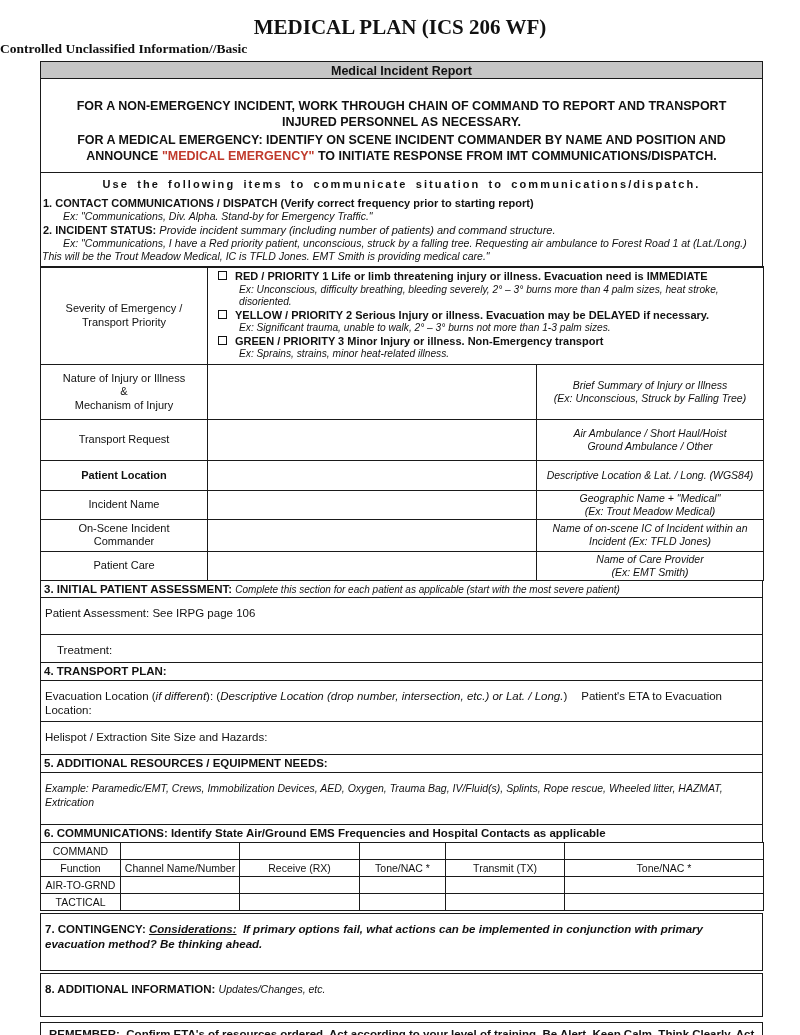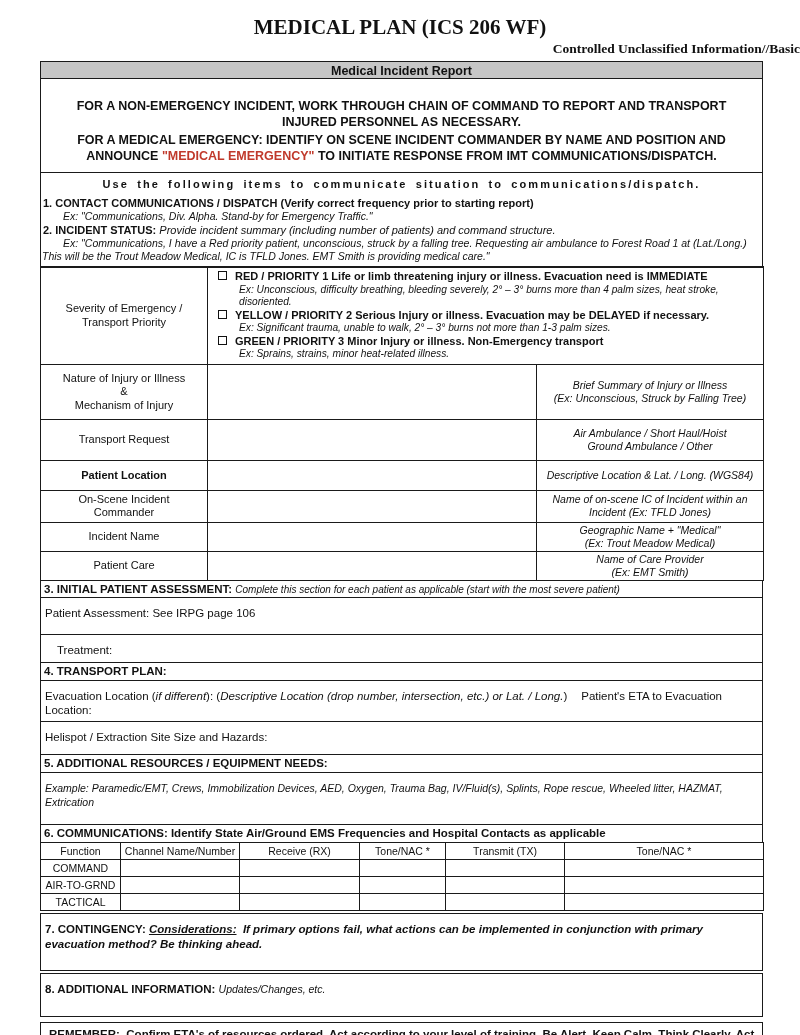--- a/index.html
+++ b/index.html
@@ -7,21 +7,21 @@
     width:800px; height:1035px; overflow:hidden; position:relative;
     font-family:"Liberation Sans","DejaVu Sans",sans-serif;
     color:#111; -webkit-font-smoothing:antialiased;
   }
   .page { padding-top:14px; }
   .doc-title {
     text-align:center; font-family:"Liberation Serif","DejaVu Serif",serif;
     font-weight:bold; font-size:21px; line-height:26px;
   }
   .doc-subtitle {
-    text-align:right; font-family:"Liberation Serif","DejaVu Serif",serif;
+    text-align:left; font-family:"Liberation Serif","DejaVu Serif",serif;
     font-weight:bold; font-size:13.5px; line-height:17px; margin-bottom:5px;
   }
   .form { margin-left:40px; width:723px; }
   .stack > .bx { border:1.4px solid #1a1a1a; margin-top:-1.4px; background:#fff; box-sizing:border-box; }
   .banner {
     text-align:center; font-weight:bold; font-size:12.5px; padding:2px 0 1px 0;
     background:#c6c6c6;
   }
   .instr-box { text-align:center; padding:17px 8px 6px 8px; }
   .instr { margin:3px 0 2px 0; font-weight:bold; font-size:12.5px; line-height:15.5px; }
@@ -124,30 +124,30 @@
         <td class="input-cell"></td>
         <td class="hint-cell">Air Ambulance / Short Haul/Hoist
 Ground Ambulance / Other</td>
       </tr>
       <tr>
         <td class="label-cell" style="height:30px;font-weight:bold;">Patient Location</td>
         <td class="input-cell"></td>
         <td class="hint-cell">Descriptive Location &amp; Lat. / Long. (WGS84)</td>
       </tr>
       <tr>
+        <td class="label-cell" style="height:27px;">Incident Name</td>
+        <td class="input-cell"></td>
+        <td class="hint-cell">Geographic Name + "Medical"
+(Ex: Trout Meadow Medical)</td>
+      </tr>
+      <tr>
         <td class="label-cell" style="height:26px;">On-Scene Incident Commander</td>
         <td class="input-cell"></td>
         <td class="hint-cell">Name of on-scene IC of Incident within an
 Incident (Ex: TFLD Jones)</td>
-      </tr>
-      <tr>
-        <td class="label-cell" style="height:27px;">Incident Name</td>
-        <td class="input-cell"></td>
-        <td class="hint-cell">Geographic Name + "Medical"
-(Ex: Trout Meadow Medical)</td>
       </tr>
       <tr>
         <td class="label-cell" style="height:27px;">Patient Care</td>
         <td class="input-cell"></td>
         <td class="hint-cell">Name of Care Provider
 (Ex: EMT Smith)</td>
       </tr>
     </tbody>
       </table>
 
@@ -167,36 +167,36 @@
       <colgroup>
           <col style="width:80px">
           <col style="width:119px">
           <col style="width:120px">
           <col style="width:86px">
           <col style="width:119px">
           <col style="width:199px">
         </colgroup>
       <tbody>
           <tr>
+        <td>COMMAND</td>
+        <td></td>
+        <td></td>
+        <td></td>
+        <td></td>
+        <td></td>
+      </tr>
+      <tr>
         <td style="height:15px;">Function</td>
         <td>Channel Name/Number</td>
         <td>Receive (RX)</td>
         <td>Tone/NAC *</td>
         <td>Transmit (TX)</td>
         <td>Tone/NAC *</td>
       </tr>
       <tr>
-        <td>COMMAND</td>
-        <td></td>
-        <td></td>
-        <td></td>
-        <td></td>
-        <td></td>
-      </tr>
-      <tr>
         <td>AIR-TO-GRND</td>
         <td></td>
         <td></td>
         <td></td>
         <td></td>
         <td></td>
       </tr>
       <tr>
         <td>TACTICAL</td>
         <td></td>

